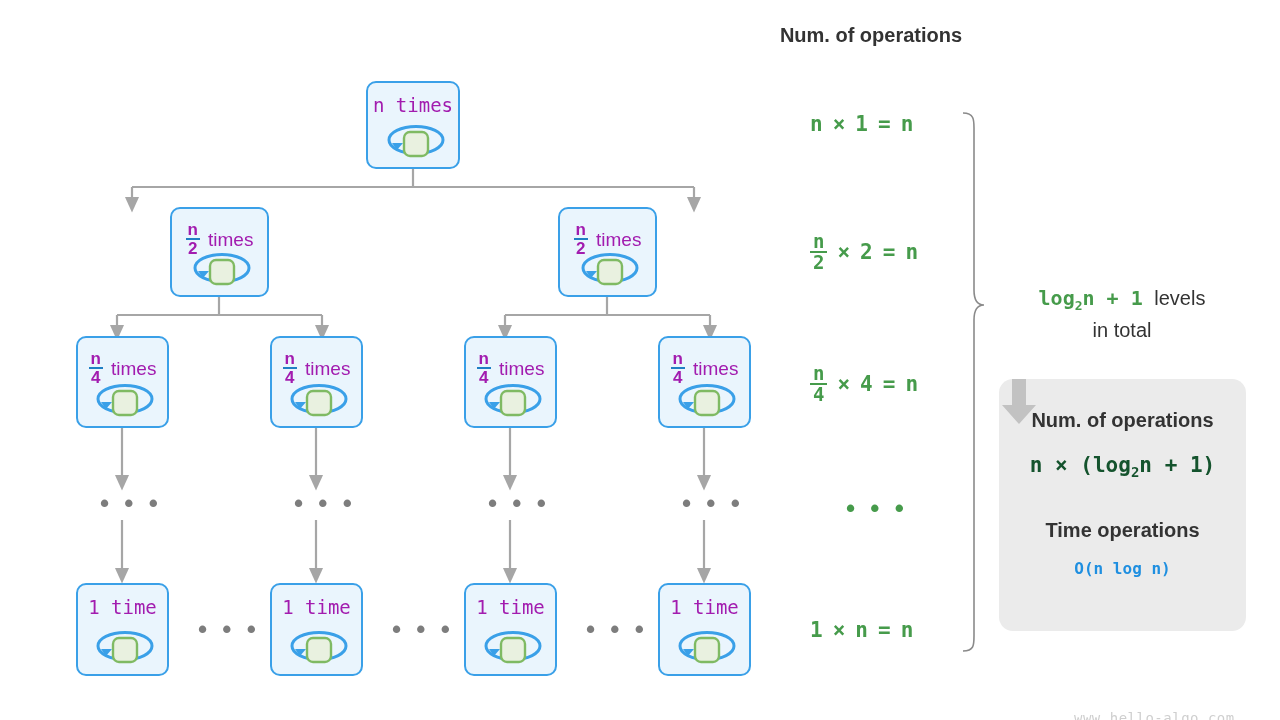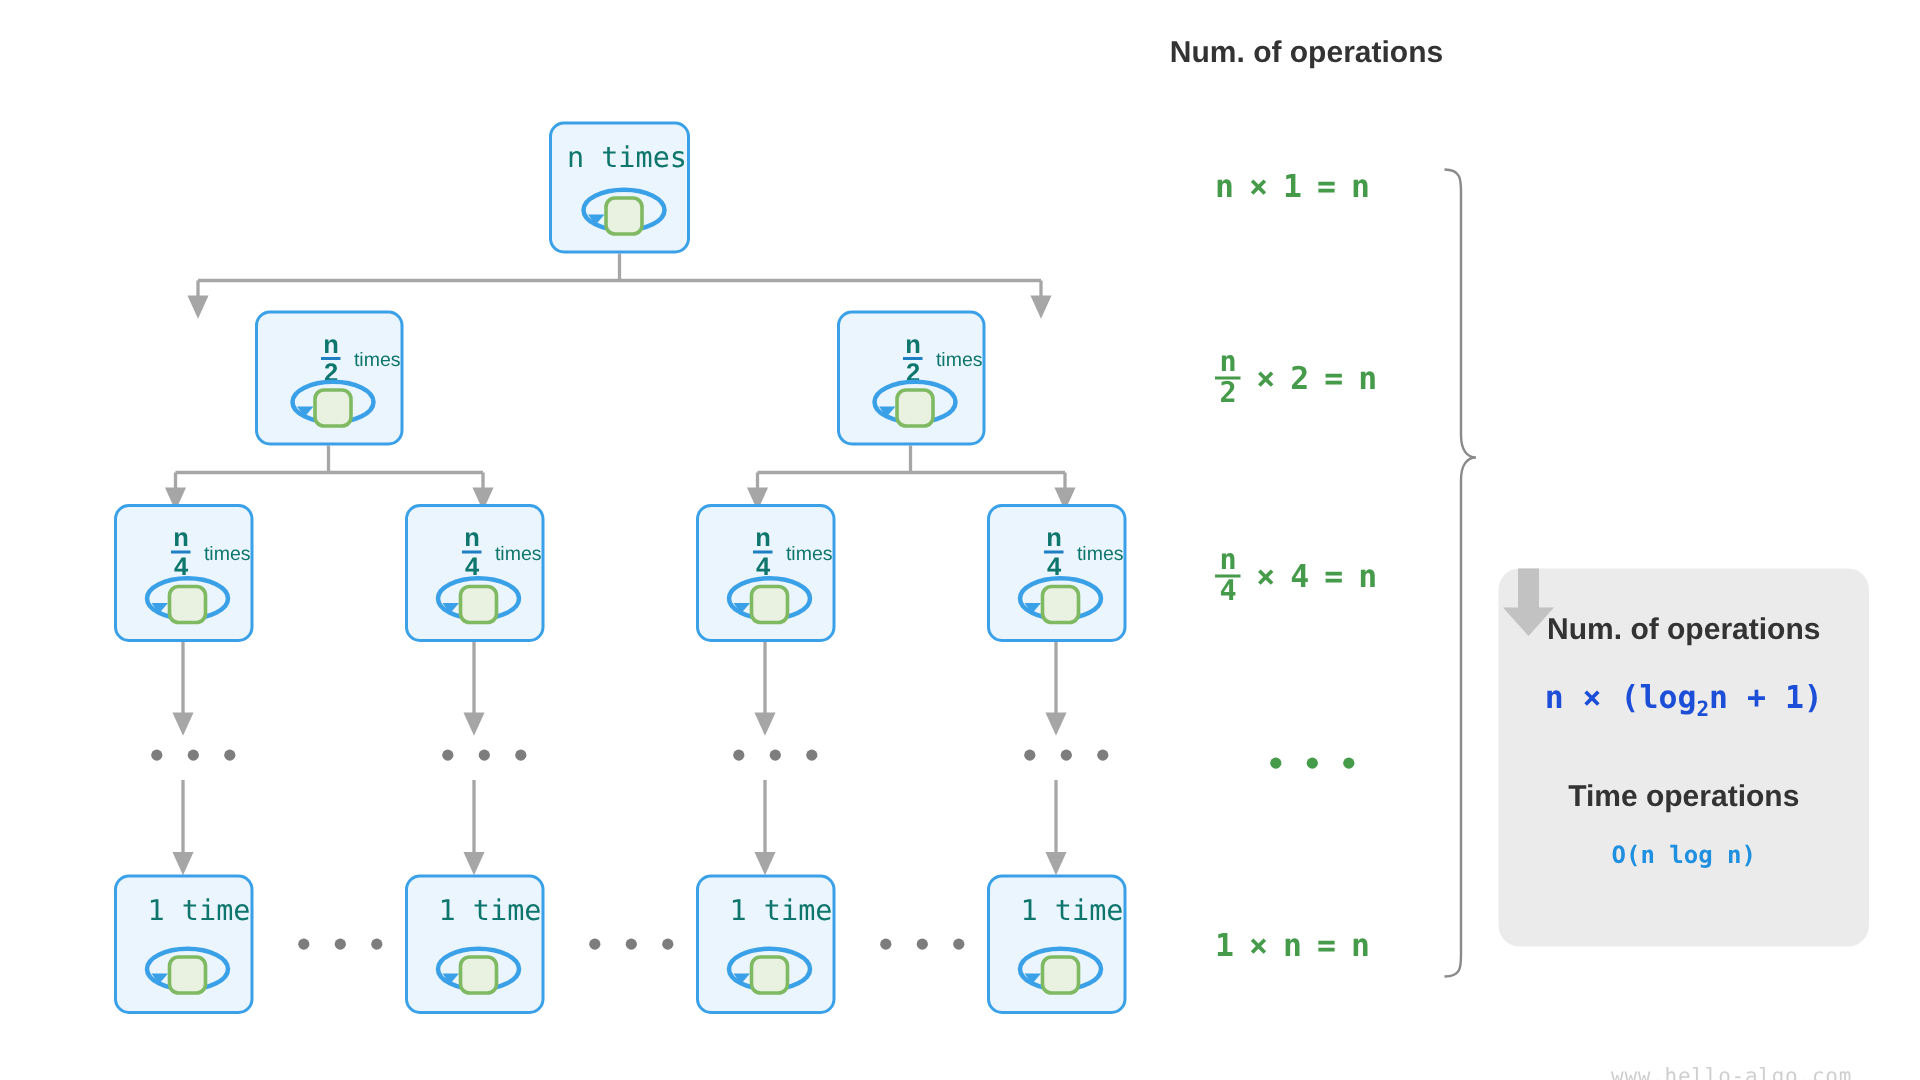--- a/index.html
+++ b/index.html
@@ -17,24 +17,24 @@
     position:absolute;
     box-sizing:border-box;
     background:#eaf5fd;
     border:2.5px solid #3aa0e8;
     border-radius:10px;
     display:flex;
     flex-direction:column;
     align-items:center;
   }
   .node .label{
-    color:#0f766e;
+    color:#a21caf;
     display:flex;
     align-items:center;
-    justify-content:flex-end;
+    justify-content:center;
     width:100%;
     line-height:1;
   }
   .node .label .mono{
     font-family:"DejaVu Sans Mono", monospace;
     font-size:19px;
     letter-spacing:0px;
     white-space:pre;
   }
   .node .label .frac{
@@ -44,21 +44,21 @@
     font-family:"Liberation Sans", sans-serif;
     font-weight:bold;
     font-size:17px;
     line-height:1.02;
     margin-right:8px;
   }
   .node .label .frac .num{padding:0 2px;}
   .node .label .frac .den{padding:0 2px;border-top:2.2px solid #1f7fc4;}
   .node .label .word{
     font-family:"Liberation Sans", sans-serif;
-    font-size:13px;
+    font-size:19px;
     font-weight:normal;
   }
   .loopwrap{position:absolute;}
 
   
   .dots3{
     position:absolute;
     color:#7d7d7d;
     font-family:"Liberation Sans", sans-serif;
     font-size:26px;
@@ -132,21 +132,21 @@
     flex-direction:column;
     align-items:center;
   }
   .panel .p-title{
     color:#333333;
     font-weight:bold;
     font-size:20px;
     line-height:1;
   }
   .panel .p-formula{
-    color:#1d4ed8;
+    color:#14532d;
     font-family:"DejaVu Sans Mono", monospace;
     font-weight:bold;
     font-size:21px;
     line-height:1;
     white-space:pre;
   }
   .panel .p-formula sub{font-size:14px;}
   .panel .p-complexity{
     color:#1f8fe0;
     font-family:"DejaVu Sans Mono", monospace;
@@ -441,20 +441,27 @@
     <span class="gap"></span>
     <span>×</span>
     <span class="gap"></span>
     <span>n</span>
     <span class="gap"></span>
     <span>=</span>
     <span class="gap"></span>
     <span>n</span>
   </div>
 
+  <div class="levels-text" style="left:992px;top:284px;">
+    <div>
+      <span class="gf"><span>log</span><sub>2</sub><span>n + 1</span></span>
+      <span style="margin-left:6px;">levels</span>
+    </div>
+    <div>in total</div>
+  </div>
 
   <div class="panel" style="left:999px;top:379px;width:247px;height:252px;">
     <div class="p-title" style="margin-top:31px;">Num. of operations</div>
     <div class="p-formula" style="margin-top:25px;"><span>n × (log</span><sub>2</sub><span>n + 1)</span></div>
     <div style="margin-top:22px;">
       <svg width="40" height="46">
         <path d="M13,0 L27,0 L27,26 L37,26 L20,45 L3,26 L13,26 Z" fill="#c2c2c2"></path>
       </svg>
     </div>
     <div class="p-title" style="margin-top:19px;">Time operations</div>

